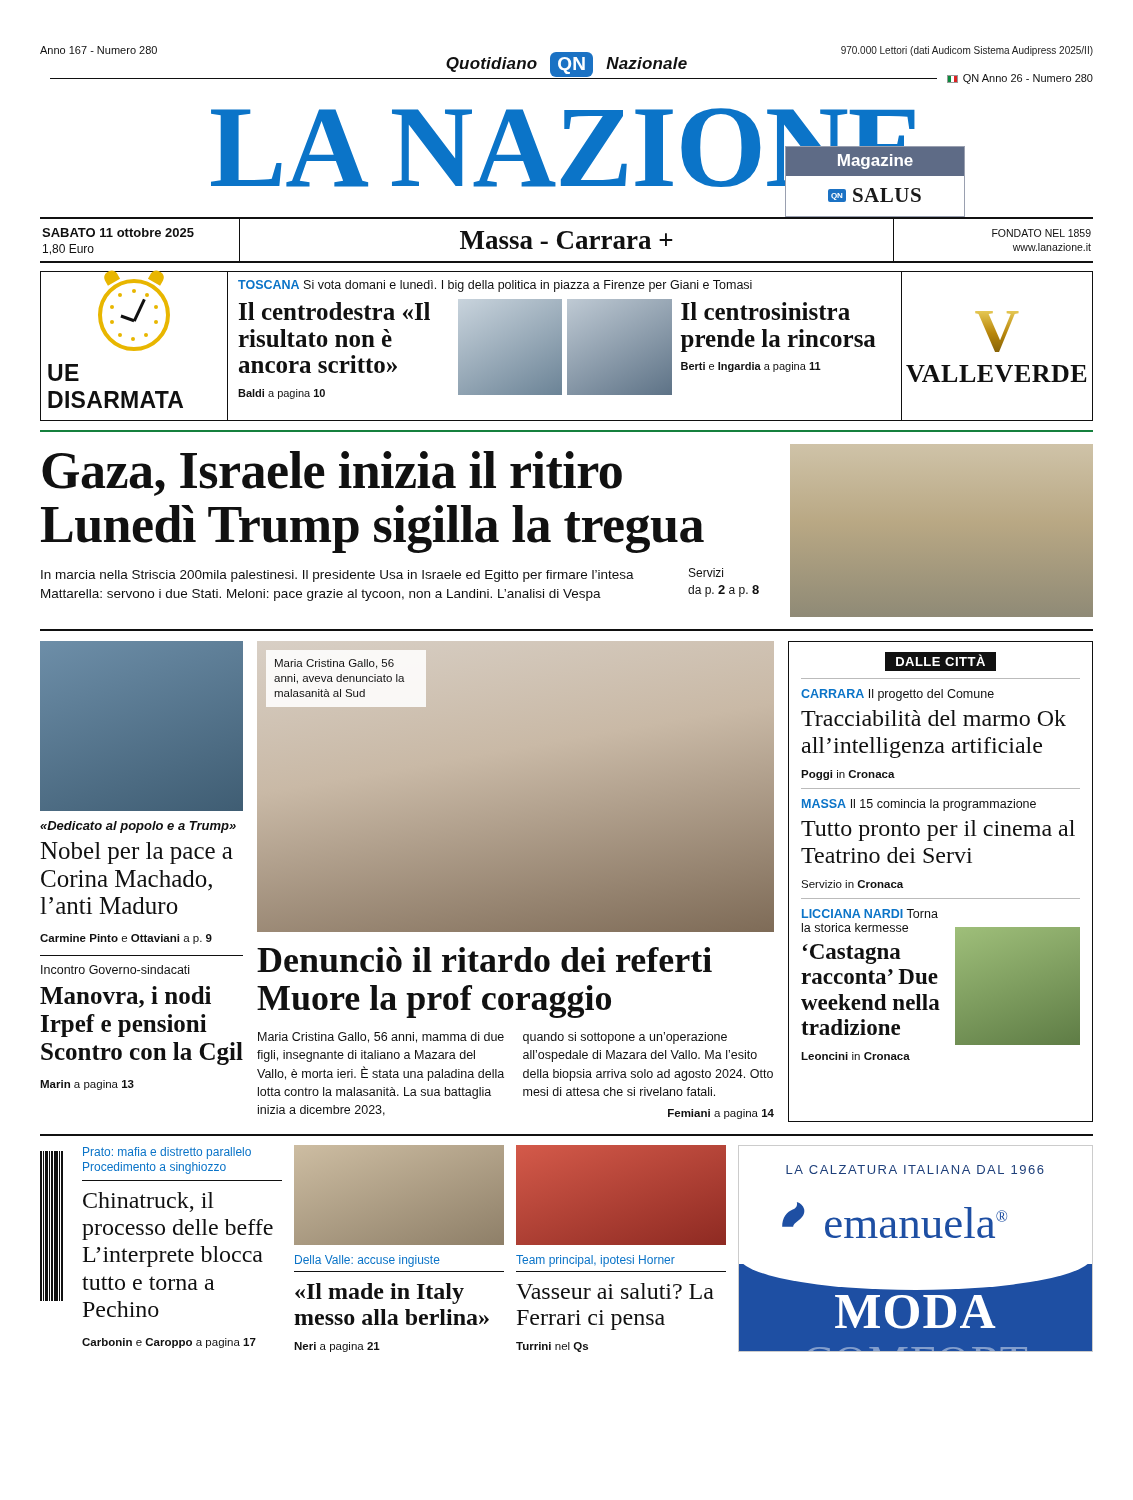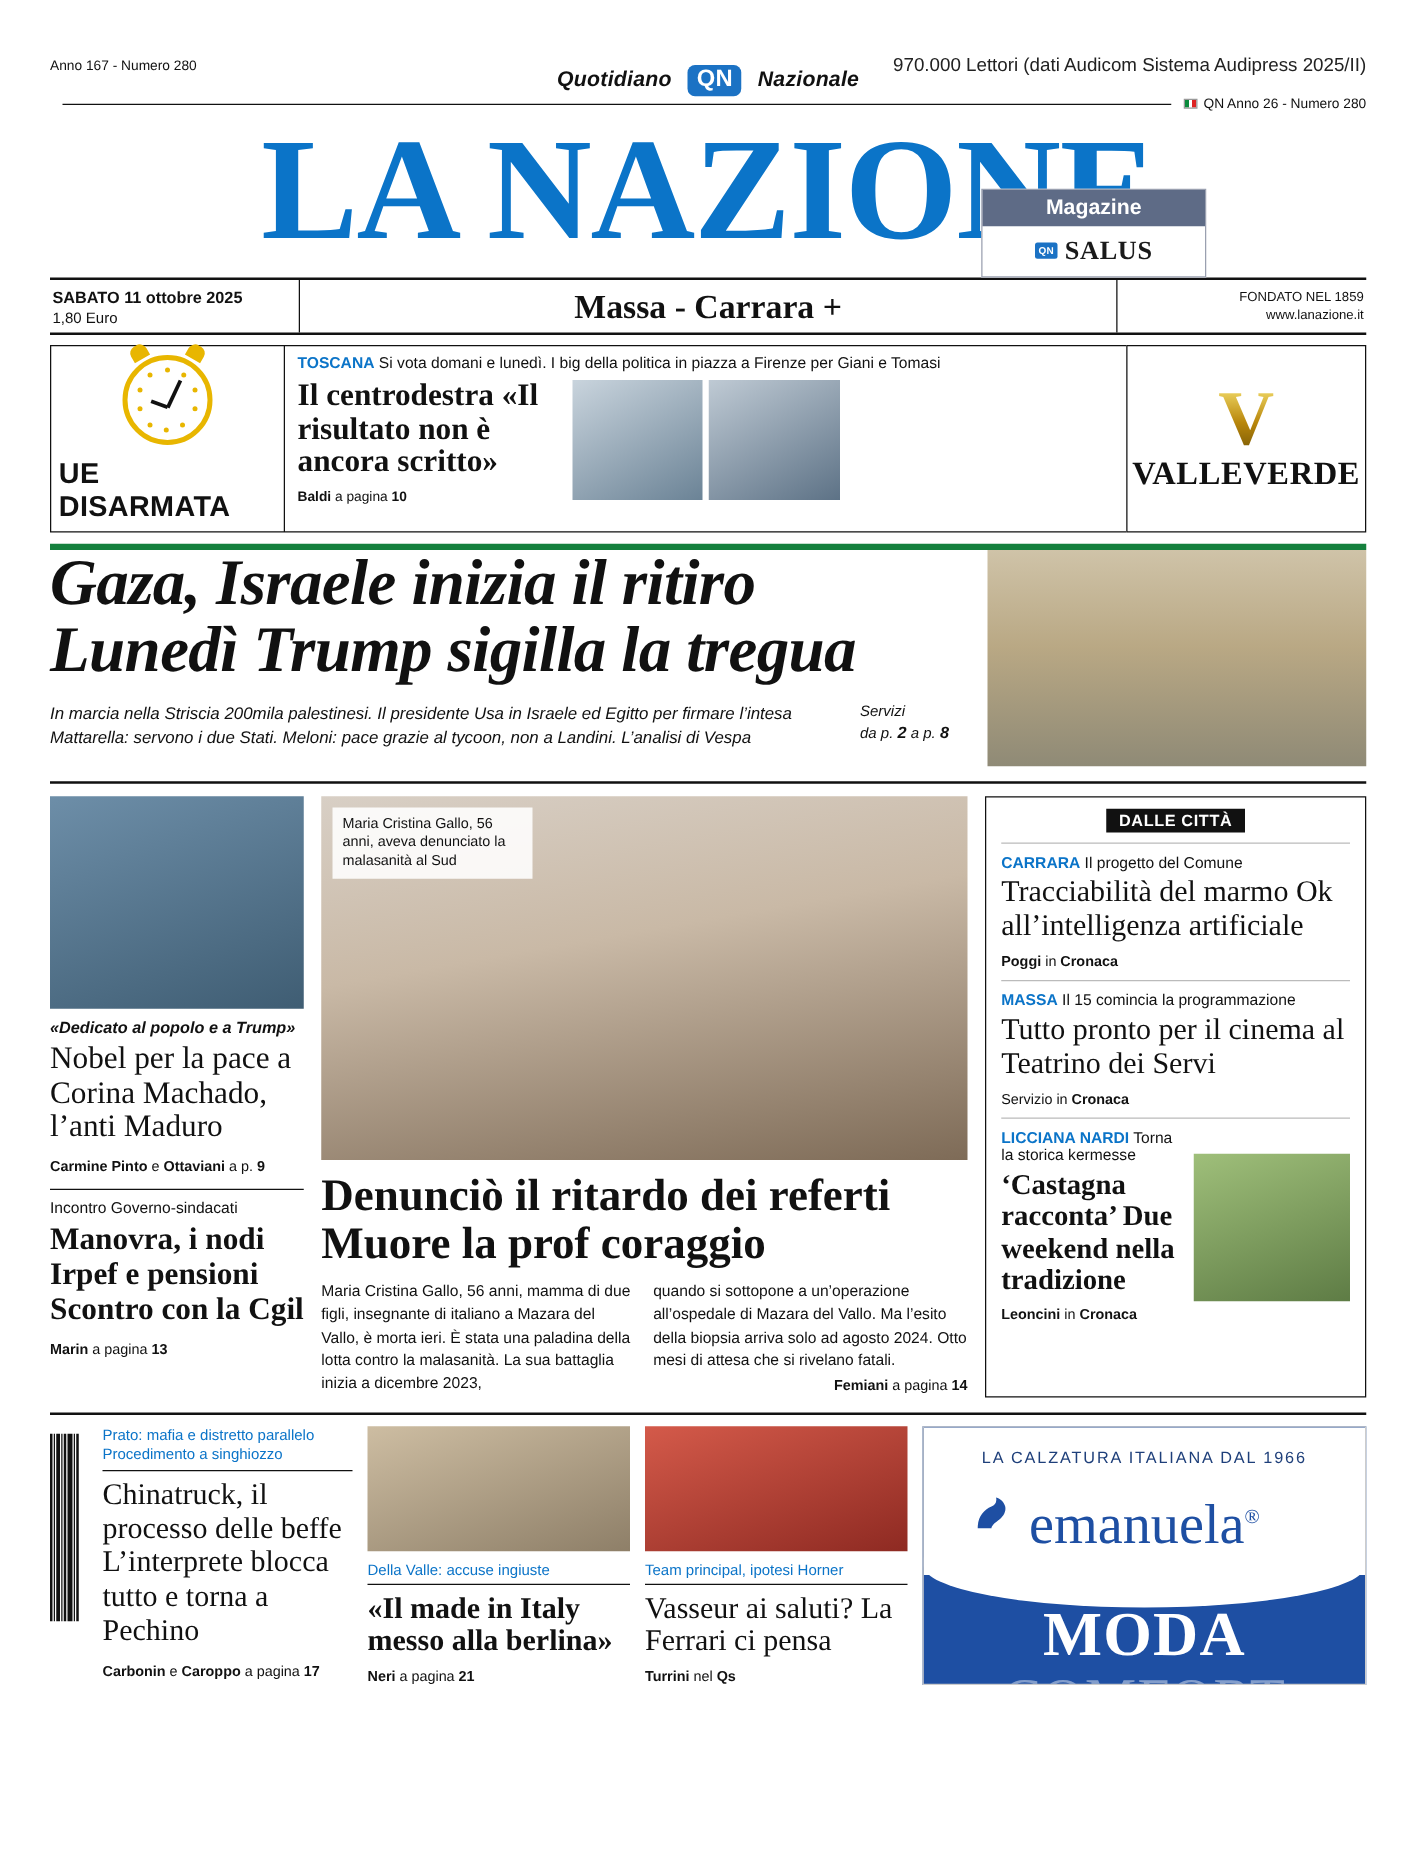--- a/index.html
+++ b/index.html
@@ -8,21 +8,21 @@
     width:1133px; height:1500px;
     background:#ffffff;
     font-family:"Liberation Sans", sans-serif;
     color:#111;
     overflow:hidden;
   }
   .page { width:1133px; height:1500px; position:relative; padding:0 40px; }
 
   
   .topstrip { display:flex; align-items:center; justify-content:space-between; padding-top:44px; font-size:11px; }
-  .topstrip .readers { font-size:15px; color:#222; }
+  .topstrip .readers { font-size:10px; color:#222; }
   .masthead-kicker { position:absolute; left:0; right:0; top:52px; text-align:center; font-size:17px; font-style:italic; font-weight:bold; letter-spacing:.2px; }
   .masthead-kicker .qn {
     display:inline-block; background:#1b72c4; color:#fff; font-style:normal; font-weight:bold;
     font-size:19px; border-radius:6px; padding:1px 7px 2px 7px; margin:0 8px; vertical-align:middle;
   }
   .rules { display:flex; align-items:center; justify-content:space-between; font-size:11px; margin-top:16px; color:#111; }
   .rule-line { flex:1; height:1px; background:#111; margin:0 10px; }
   .flagsq { display:inline-block; width:11px; height:8px; margin-right:5px; vertical-align:middle;
     background:linear-gradient(to right,#0a8a3c 0 33%, #fff 33% 66%, #d22 66% 100%); border:0.5px solid #999;}
 
@@ -67,21 +67,21 @@
   .promo-mid h3 { margin:0; font-family:"Liberation Serif", serif; font-size:25px; line-height:1.06; font-weight:bold; }
   .promo-mid .byline { font-size:11px; margin-top:8px; }
   .promo-photos { display:grid; grid-template-columns:1fr 1fr; gap:5px; height:96px; }
 
   .promo-right { border:1px solid #111; display:flex; flex-direction:column; align-items:center; justify-content:center; background:#fff; }
   .vmark { font-family:"Liberation Serif", serif; font-size:62px; font-weight:bold; line-height:.85;
     background:linear-gradient(180deg,#f3dc6a,#b8860b 55%,#7a5a06); -webkit-background-clip:text; background-clip:text; color:transparent; }
   .vbrand { font-family:"Liberation Serif", serif; font-weight:bold; font-size:26px; letter-spacing:.5px; margin-top:2px;}
 
   
-  .leadwrap { border-top:5px solid #15803d; margin-top:9px; display:grid; grid-template-columns:1fr 303px; gap:14px;font-style:italic; }
+  .leadwrap { border-top:2px solid #15803d; margin-top:9px; padding-top:12px; display:grid; grid-template-columns:1fr 303px; gap:14px; }
   .lead h2 { margin:0; font-family:"Liberation Serif", serif; font-weight:bold; font-size:52px; line-height:1.02; letter-spacing:-.5px; }
   .lead .sub { display:grid; grid-template-columns:1fr 88px; gap:8px; margin-top:14px; font-size:13.5px; line-height:1.42; }
   .lead .sub .servizi { font-size:12px; text-align:left; line-height:1.35;}
   .lead .sub .servizi b { font-size:13px; }
 
   
   .midgrid { display:grid; grid-template-columns:203px 517px 1fr; gap:14px; margin-top:12px; border-top:2px solid #111; padding-top:10px; }
 
   .colA .caption-ital { font-style:italic; font-size:13px; font-weight:bold; margin:7px 0 4px; }
   .colA h3 { margin:0; font-family:"Liberation Serif", serif; font-weight:normal; font-size:25px; line-height:1.1; }
@@ -219,20 +219,26 @@
         <div>
           <h3>Il centrodestra «Il risultato non è ancora scritto»</h3>
           <div class="byline">
             <b>Baldi</b><span> a pagina </span><b>10</b>
           </div>
         </div>
         <div class="promo-photos">
           <div class="ph crowd1"></div>
           <div class="ph crowd2"></div>
         </div>
+        <div>
+          <h3>Il centrosinistra prende la rincorsa</h3>
+          <div class="byline">
+            <b>Berti</b><span> e </span><b>Ingardia</b><span> a pagina </span><b>11</b>
+          </div>
+        </div>
       </div>
     </div>
 
     <div class="promo-right">
       <div class="vmark">V</div>
       <div class="vbrand">VALLEVERDE</div>
     </div>
   </div>
 
   <div class="leadwrap">

